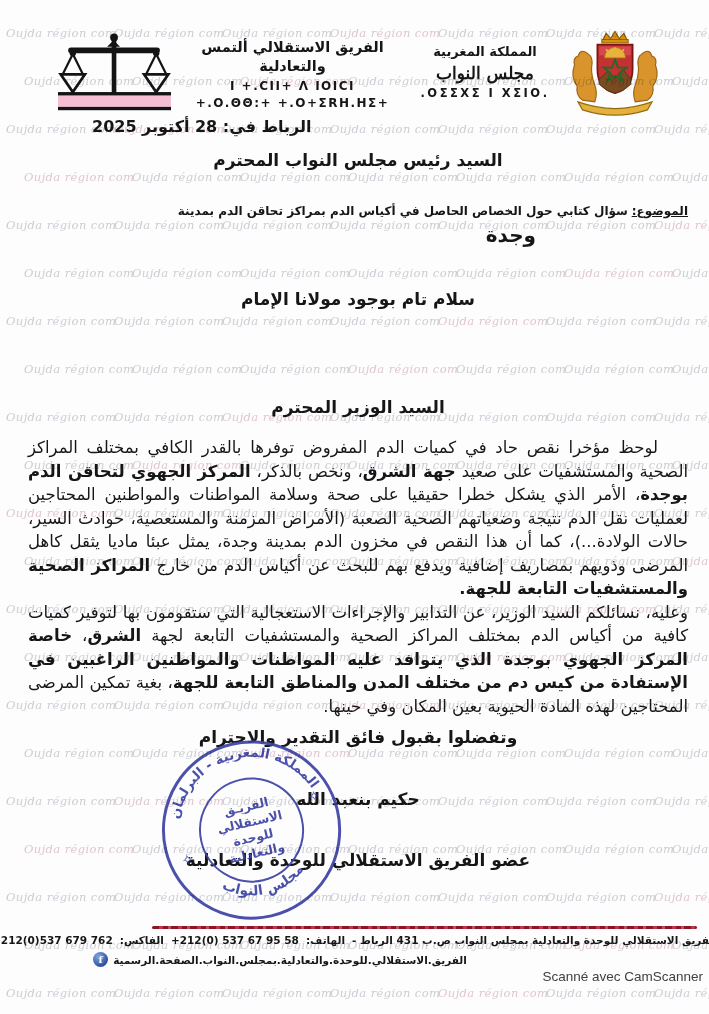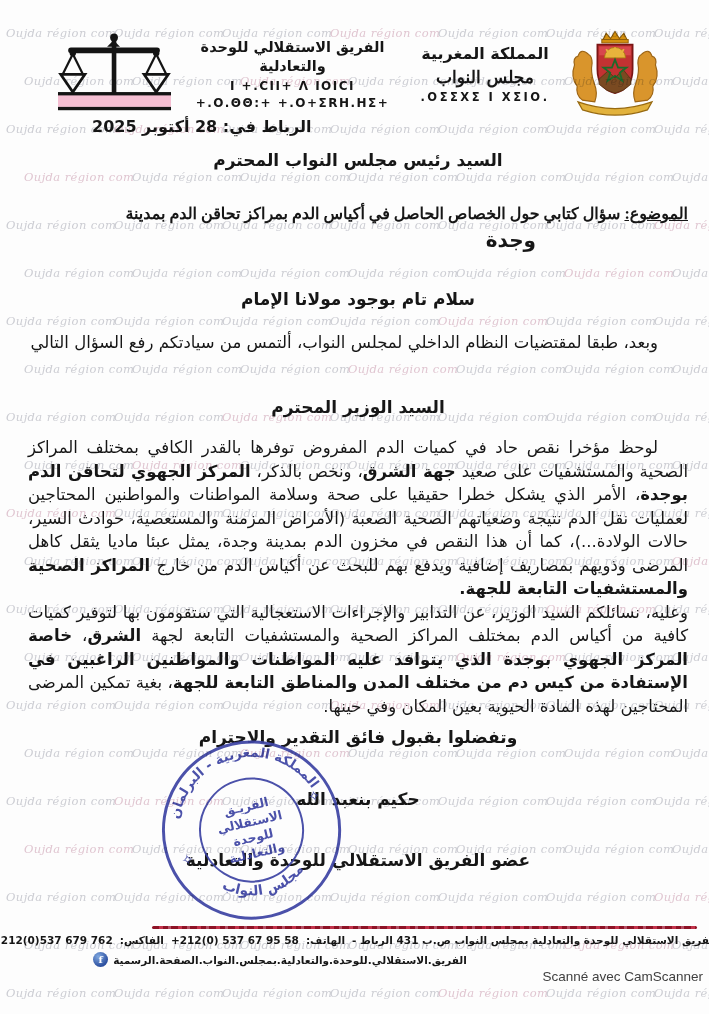--- a/index.html
+++ b/index.html
@@ -15,25 +15,25 @@
   
   #watermark-layer{position:absolute;inset:0;z-index:6;pointer-events:none;mix-blend-mode:multiply;}
   .wm{
     position:absolute;font-family:"DejaVu Serif",serif;font-style:italic;
     font-size:11.5px;letter-spacing:.4px;white-space:nowrap;opacity:.85;
   }
   
   .hdr-title{font-weight:bold;font-size:14.5px;line-height:1.3;}
   .tifinagh{font-weight:bold;font-size:12px;letter-spacing:1.5px;margin-top:3px;}
   .date-line{font-weight:bold;font-size:16px;}
-  .kingdom{font-weight:bold;font-size:16px;}
+  .kingdom{font-weight:bold;font-size:13px;}
   .council{font-weight:bold;font-size:17px;margin-top:4px;font-family:"DejaVu Serif",serif;}
   
   .recipient{font-weight:bold;font-size:17px;}
-  .subject-line{font-size:16px;white-space:nowrap;font-family:Liberation Serif, serif;}
+  .subject-line{font-size:12px;white-space:nowrap;}
   .subject-label{font-weight:bold;text-decoration:underline;}
   .subject-rest{font-weight:bold;}
   .subject-l2{font-weight:bold;font-size:20px;padding-right:152px;margin-top:5px;}
   .body-text{font-size:16.5px;line-height:23.5px;text-align:justify;}
   .body-text p{margin:0;}
   .indent{text-indent:30px;}
   .line-17{font-weight:bold;font-size:17px;}
   
   .stamp{transform:rotate(-13deg);opacity:.92;}
   
@@ -69,21 +69,21 @@
       <circle cx="20" cy="25" r="3.4" fill="#141414"></circle>
       <circle cx="110" cy="25" r="3.4" fill="#141414"></circle>
       <path d="M20,26 L9,48 M20,26 L31,48" stroke="#141414" stroke-width="2.4"></path>
       <path d="M7,48 L33,48 L20,67 Z" fill="none" stroke="#141414" stroke-width="3"></path>
       <path d="M110,26 L99,48 M110,26 L121,48" stroke="#141414" stroke-width="2.4"></path>
       <path d="M97,48 L123,48 L110,67 Z" fill="none" stroke="#141414" stroke-width="3"></path>
     </svg>
   </div>
 
   <div class="abs rtl center" style="left:175px;top:38px;width:235px;">
-    <div class="hdr-title">الفريق الاستقلالي للوحدة والتعادلية</div>
+    <div class="hdr-title">الفريق الاستقلالي ألتمس والتعادلية</div>
     <div class="tifinagh" dir="ltr">Ι +.CΙΙ+ Λ ΙΟΙCΙ</div>
     <div class="tifinagh" dir="ltr">+.O.ΘΘ:+ +.O+ΣRH.HΣ+</div>
   </div>
 
   <div class="abs rtl date-line" style="left:92px;top:117px;">الرباط في: 28 أكتوبر 2025</div>
 
   <div class="abs rtl center" style="left:400px;top:44px;width:170px;">
     <div class="kingdom">المملكة المغربية</div>
     <div class="council">مجلس النواب</div>
     <div class="tifinagh" dir="ltr" style="letter-spacing:2.5px;font-size:11.5px;">.ΟΣΣΧΣ Ι ΧΣΙΟ.</div>
@@ -119,21 +119,20 @@
     <div class="subject-line">
       <span class="subject-label">الموضوع:</span>
       <span class="subject-rest">سؤال كتابي حول الخصاص الحاصل في أكياس الدم بمراكز تحاقن الدم بمدينة</span>
     </div>
     <div class="subject-l2">وجدة</div>
   </div>
 
   <div class="abs rtl center line-17" style="left:28px;top:289px;width:660px;">سلام تام بوجود مولانا الإمام</div>
 
   <div class="abs rtl body-text" style="left:28px;top:331px;width:660px;">
-    <p class="indent">وبعد، طبقا لمقتضيات النظام الداخلي لمجلس النواب، ألتمس من سيادتكم رفع السؤال التالي</p>
   </div>
 
   <div class="abs rtl center line-17" style="left:28px;top:397px;width:660px;">السيد الوزير المحترم</div>
 
   <div class="abs rtl body-text" style="left:28px;top:436px;width:660px;">
     <p class="indent"><span>لوحظ مؤخرا نقص حاد في كميات الدم المفروض توفرها بالقدر الكافي بمختلف المراكز الصحية والمستشفيات على صعيد </span><span class="bold">جهة الشرق</span><span>، ونخص بالذكر، </span><span class="bold">المركز الجهوي لتحاقن الدم بوجدة</span><span>، الأمر الذي يشكل خطرا حقيقيا على صحة وسلامة المواطنات والمواطنين المحتاجين لعمليات نقل الدم نتيجة وضعياتهم الصحية الصعبة (الأمراض المزمنة والمستعصية، حوادث السير، حالات الولادة...)، كما أن هذا النقص في مخزون الدم بمدينة وجدة، يمثل عبئا ماديا يثقل كاهل المرضى وذويهم بمصاريف إضافية ويدفع بهم للبحث عن أكياس الدم من خارج </span><span class="bold">المراكز الصحية والمستشفيات التابعة للجهة.</span></p>
     <p><span>وعليه، نسائلكم السيد الوزير، عن التدابير والإجراءات الاستعجالية التي ستقومون بها لتوفير كميات كافية من أكياس الدم بمختلف المراكز الصحية والمستشفيات التابعة لجهة </span><span class="bold">الشرق</span><span>، </span><span class="bold">خاصة المركز الجهوي بوجدة الذي يتوافد عليه المواطنات والمواطنين الراغبين في الإستفادة من كيس دم من مختلف المدن والمناطق التابعة للجهة</span><span>، بغية تمكين المرضى المحتاجين لهذه المادة الحيوية بعين المكان وفي حينها.</span></p>
   </div>
 
   <div class="abs rtl center line-17" style="left:28px;top:727px;width:660px;">وتفضلوا بقبول فائق التقدير والاحترام</div>

